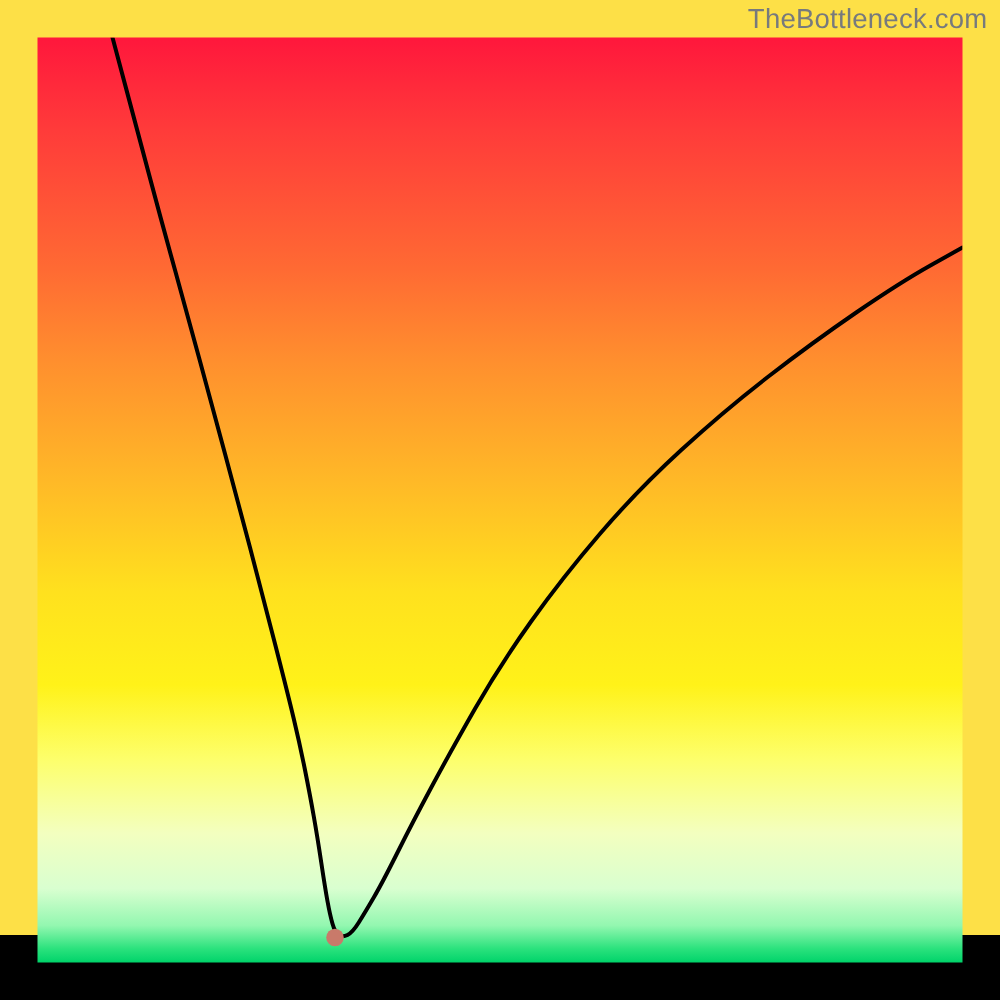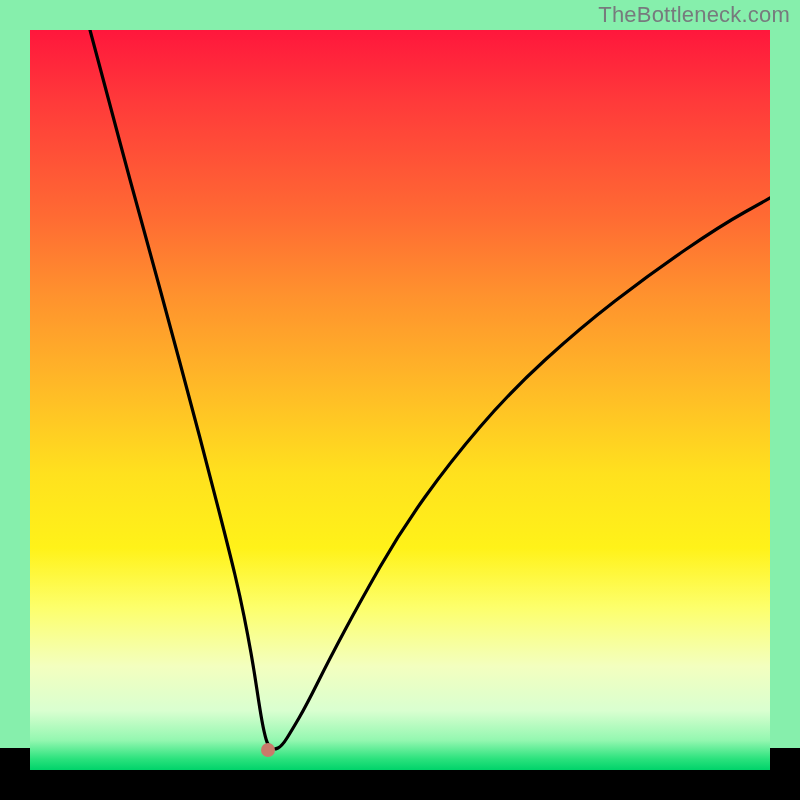--- a/index.html
+++ b/index.html
@@ -8,21 +8,21 @@
     width: 800px;
     height: 800px;
     overflow: hidden;
     background: #000;
     font-family: Arial, Helvetica, sans-serif;
   }
   .frame {
     position: relative;
     width: 800px;
     height: 748px;
-    background: #86efac;
+    background: #fde047;
   }
   .plot {
     position: absolute;
     left: 30px;
     top: 30px;
     width: 740px;
     height: 740px;
     background: linear-gradient(
       to bottom,
       #ff173c 0%,

